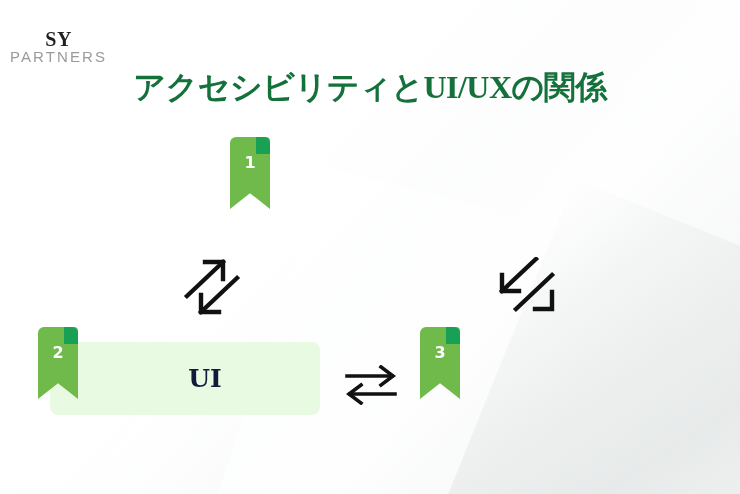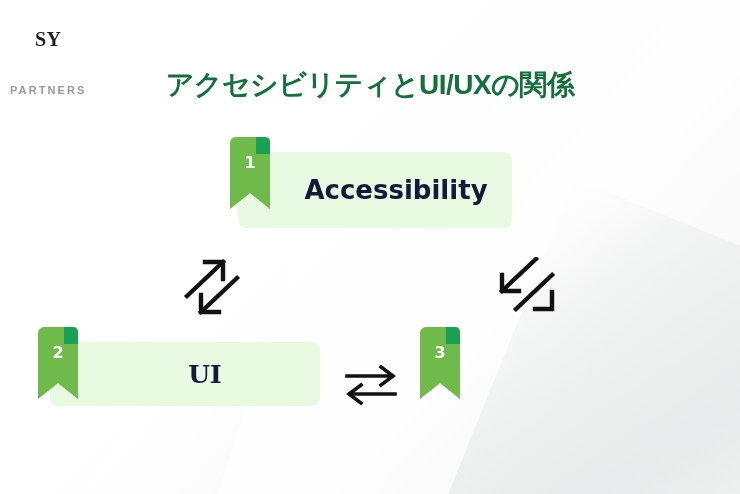--- a/index.html
+++ b/index.html
@@ -66,38 +66,37 @@
     line-height: 1;
   }
   .logo-bar {
     width: 2px;
     height: 17px;
     background: #5ec48a;
     margin: 0 7px 0 6px;
   }
   .logo-partners {
     font-family: "Liberation Sans", sans-serif;
-    font-weight: 700;
-    font-size: 11px;
+    font-weight: 400;
+    font-size: 15px;
     letter-spacing: 2.1px;
     color: #9a9a9a;
     line-height: 1;
-    margin-top: 36px;
   }
 
   
   #page-title {
     position: absolute;
     left: 0;
     top: 66px;
     width: 740px;
     text-align: center;
-    font-family: Liberation Sans, sans-serif;
-    font-weight: 700;
-    font-size: 28px;
+    font-family: Liberation Serif, serif;
+    font-weight: 700;
+    font-size: 32px;
     letter-spacing: -0.5px;
     color: #14713b;
     white-space: nowrap;
   }
 
   
   .ribbon {
     position: absolute;
     width: 40px;
     height: 72px;
@@ -165,21 +164,21 @@
     font-size: 26px;
     justify-content: center;
     padding-left: 42px;
     box-sizing: border-box;
   }
 
   #panel-ui {
     left: 50px;
     top: 342px;
     width: 270px;
-    height: 64px;
+    height: 73px;
   }
   #panel-ui .panel-label {
     font-family: "DejaVu Serif", "Liberation Serif", serif;
     font-weight: 700;
     font-size: 25px;
     padding-left: 40px;
     box-sizing: border-box;
   }
 
   #panel-ux {
@@ -217,23 +216,20 @@
   <div class="bg-sheen sheen-c"></div>
 
   <div id="logo">
     <span class="logo-sy">SY</span>
     <span class="logo-bar"></span>
     <span class="logo-partners">PARTNERS</span>
   </div>
 
   <div id="page-title">アクセシビリティとUI/UXの関係</div>
 
-  <div class="panel" id="panel-accessibility">
-    <span class="panel-label">Accessibility</span>
-  </div>
   <div class="ribbon" style="left:230px; top:137px;">
     <div class="body"></div>
     <div class="fold"></div>
     <div class="num">1</div>
   </div>
 
   <div class="panel" id="panel-ui">
     <span class="panel-label">UI</span>
   </div>
   <div class="ribbon" style="left:38px; top:327px;">

